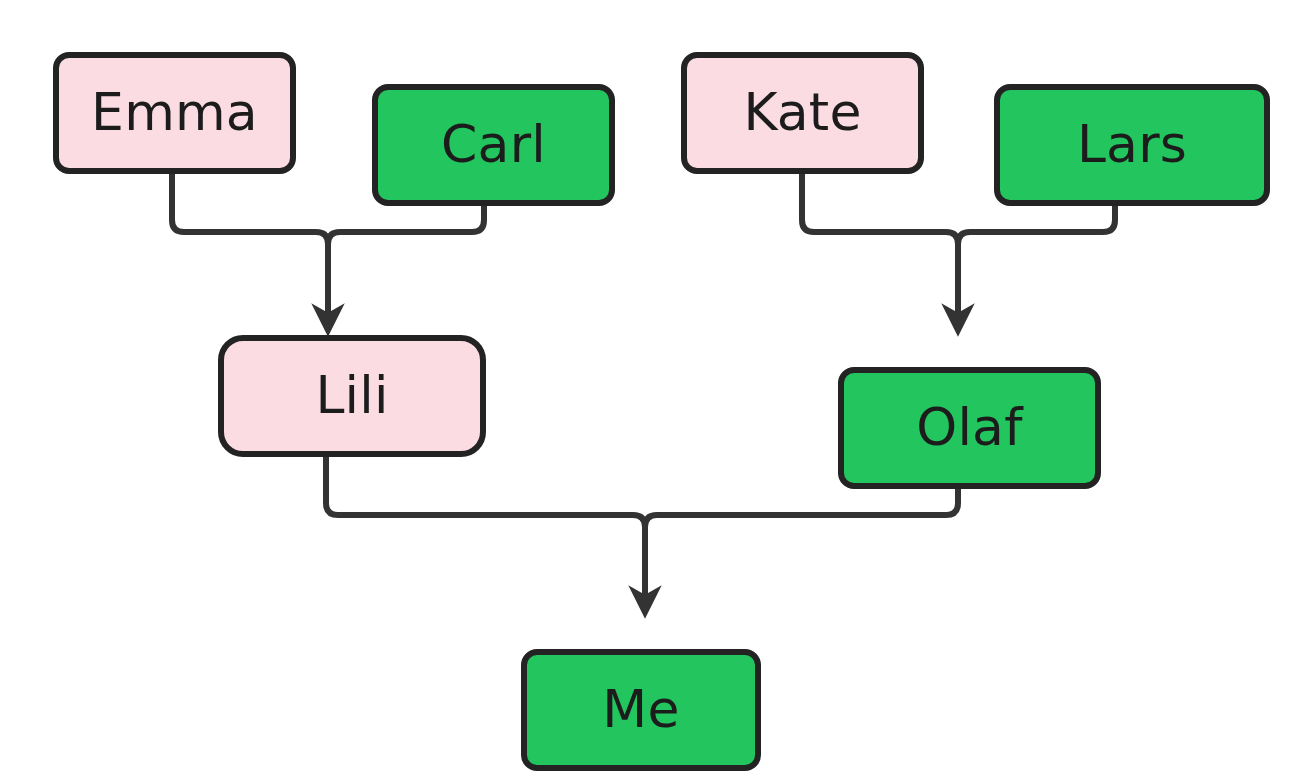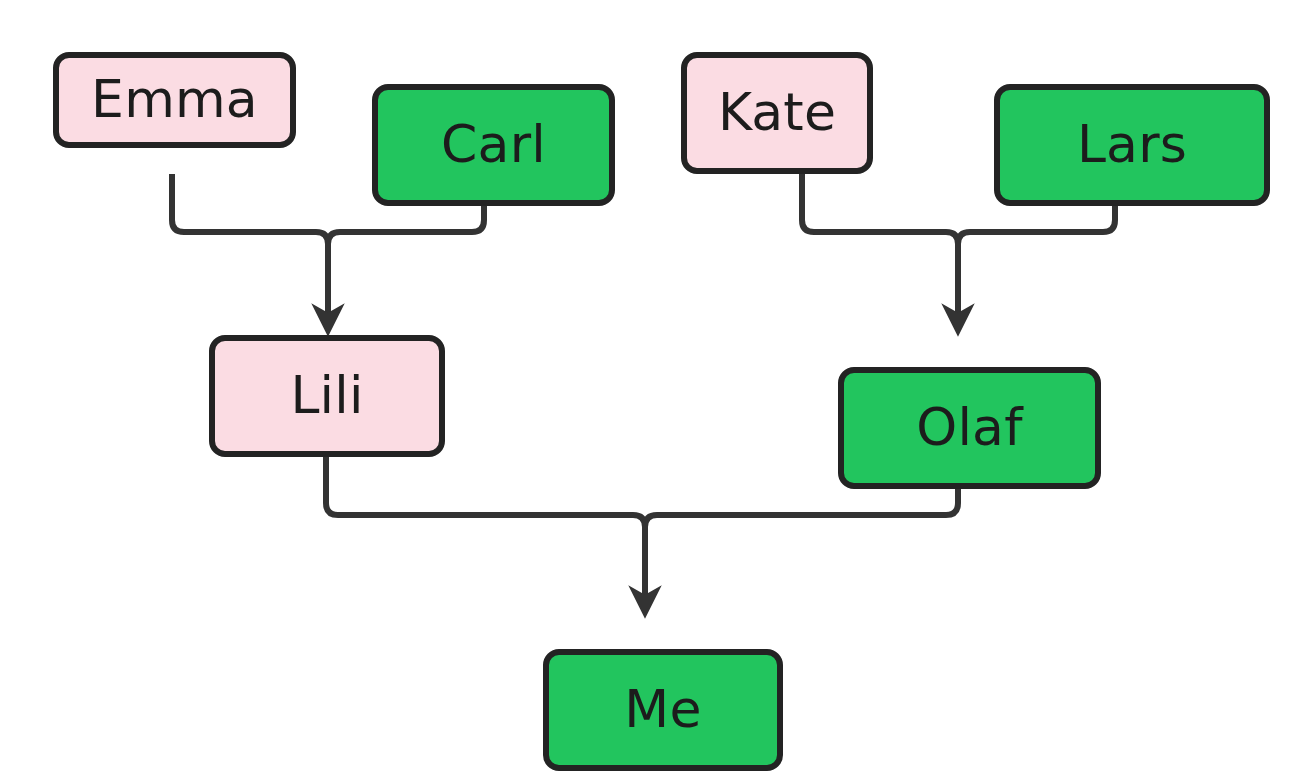--- a/index.html
+++ b/index.html
@@ -75,41 +75,41 @@
       <path d="M 958 244 L 958 330" marker-end="url(#barb)"></path>
 
       <path d="M 326 457 L 326 503 Q 326 515 338 515 L 633 515 Q 645 515 645 527 L 645 550"></path>
 
       <path d="M 958 457 L 958 503 Q 958 515 946 515 L 657 515 Q 645 515 645 527 L 645 550"></path>
 
       <path d="M 645 527 L 645 612" marker-end="url(#barb)"></path>
     </g>
   </svg>
 
-  <div class="node fill-pink" style="left:53px;  top:52px;  width:243px; height:96px;">
+  <div class="node fill-pink" style="left:53px;  top:52px;  width:243px; height:122px;">
     <span class="node-label">Emma</span>
   </div>
 
   <div class="node fill-blue" style="left:372px; top:52px;  width:243px; height:122px;">
     <span class="node-label">Carl</span>
   </div>
 
-  <div class="node fill-pink" style="left:681px; top:52px;  width:192px; height:122px;">
+  <div class="node fill-pink" style="left:681px; top:52px;  width:243px; height:122px;">
     <span class="node-label">Kate</span>
   </div>
 
   <div class="node fill-blue" style="left:994px; top:52px;  width:276px; height:122px;">
     <span class="node-label">Lars</span>
   </div>
 
-  <div class="node fill-pink" style="left:209px; top:335px; width:236px; height:122px;">
+  <div class="node fill-pink" style="left:218px; top:335px; width:268px; height:122px;border-radius:25px;">
     <span class="node-label">Lili</span>
   </div>
 
   <div class="node fill-blue" style="left:838px; top:335px; width:263px; height:122px;">
     <span class="node-label">Olaf</span>
   </div>
 
-  <div class="node fill-blue" style="left:543px; top:617px; width:240px; height:122px;">
+  <div class="node fill-blue" style="left:521px; top:617px; width:240px; height:122px;">
     <span class="node-label">Me</span>
   </div>
 
 </div>
 
 </body></html>

